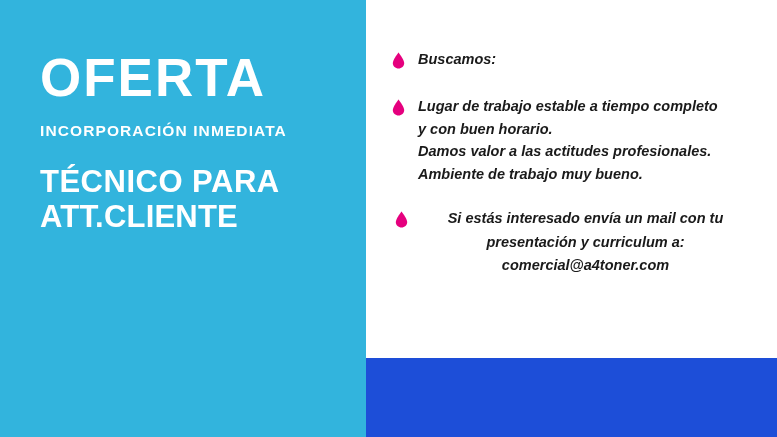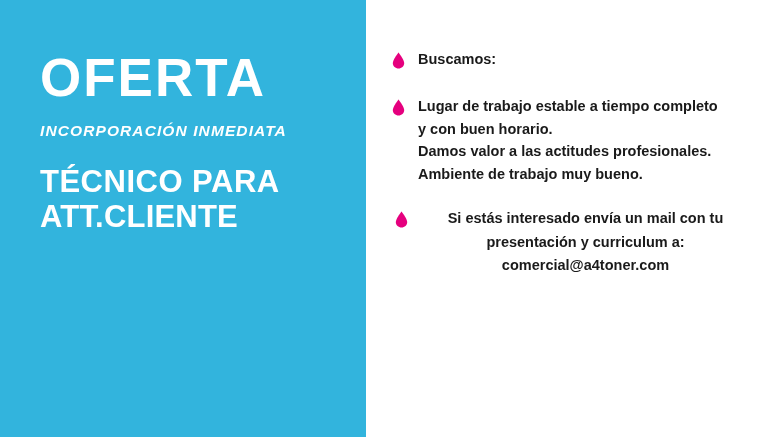--- a/index.html
+++ b/index.html
@@ -41,42 +41,42 @@
   .headline .line2 {
     display: block;
     letter-spacing: 1px;
   }
   .subhead {
     color: #ffffff;
     font-weight: bold;
     font-size: 15.5px;
     letter-spacing: 1.1px;
     margin-top: 18px;
-    font-style: italic;
   }
   .role {
     color: #ffffff;
     font-weight: bold;
     font-size: 31px;
     line-height: 1.12;
     letter-spacing: 0.5px;
     margin-top: 25px;
   }
   .role .role-line2 {
     display: block;
     letter-spacing: 0.2px;
   }
   
   .right-panel {
     flex: 1 1 auto;
-    height: 437px;
+    height: 358px;
     background: #ffffff;
     box-sizing: border-box;
     padding: 48px 24px 20px 26px;
     position: relative;
+    font-style: italic;
   }
   .block {
     display: flex;
     align-items: flex-start;
     margin-bottom: 22px;
   }
   .bullet-icon {
     flex: 0 0 18px;
     width: 18px;
     margin-top: 4px;

